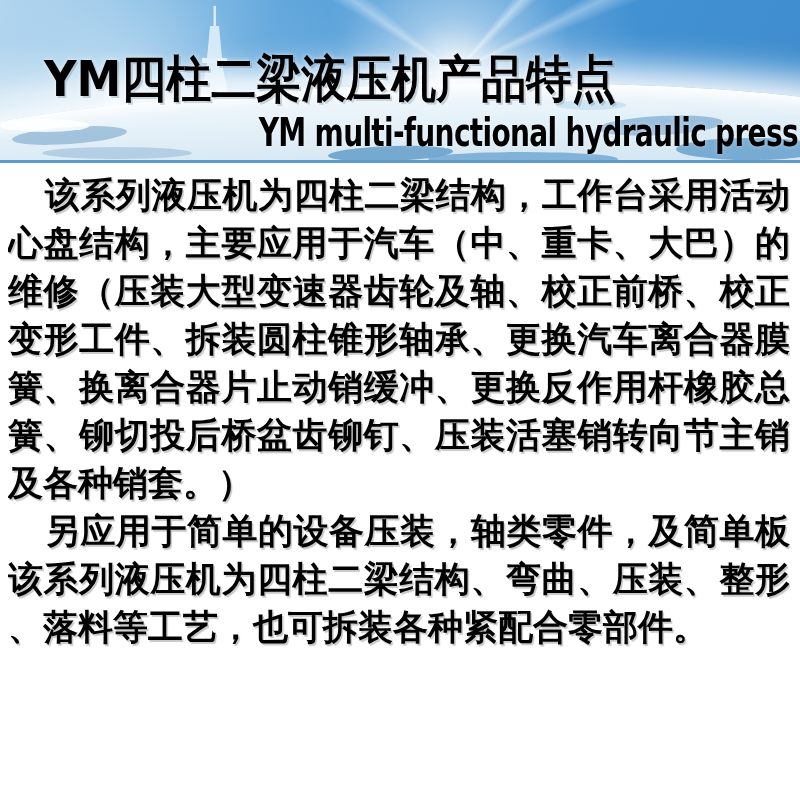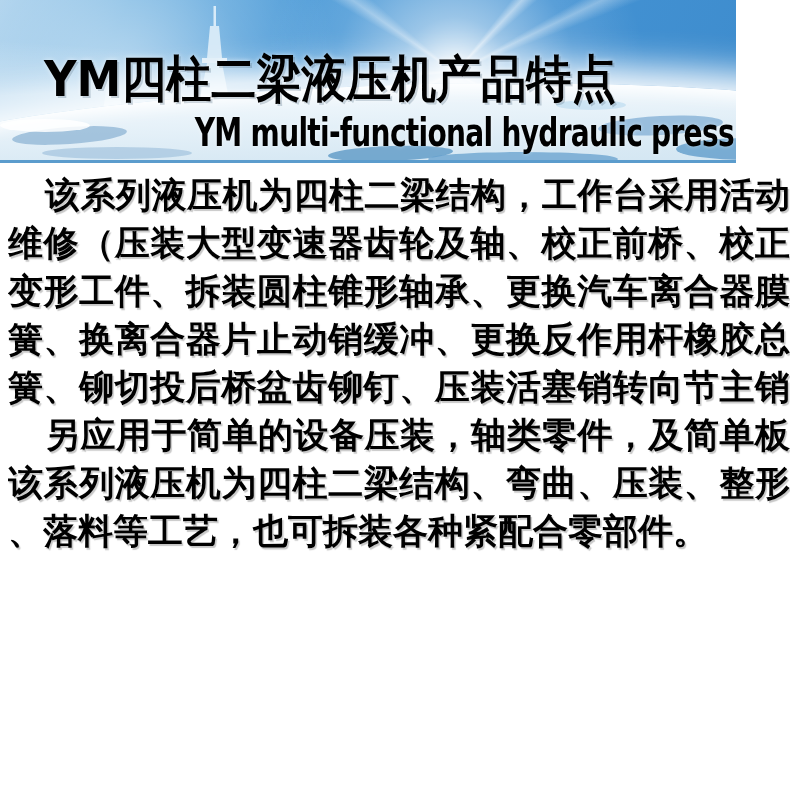--- a/index.html
+++ b/index.html
@@ -3,21 +3,21 @@
 <meta charset="utf-8">
 <style>
   html,body{margin:0;padding:0;}
   body{
     width:800px;height:800px;overflow:hidden;background:#ffffff;
     font-family:"DejaVu Sans","Liberation Sans",sans-serif;
   }
 
   
   .banner{
-    position:relative;width:736px;height:163px;overflow:hidden;
+    position:relative;width:800px;height:163px;overflow:hidden;
     background:linear-gradient(115deg,#a9d0ec 0%,#6fb1e0 16%,#4f9cd8 38%,#4392d3 68%,#3e8ccd 100%);
   }
   .glow-topleft{
     position:absolute;inset:0;
     background:radial-gradient(circle at 120px 85px,rgba(255,255,255,.55),rgba(255,255,255,.15) 130px,transparent 220px);
   }
   .rays{
     position:absolute;inset:0;
     background:
       radial-gradient(circle at 455px 72px,rgba(255,255,255,.95),rgba(255,255,255,.45) 55px,rgba(255,255,255,.12) 120px,transparent 190px),
@@ -116,23 +116,25 @@
   <div class="blob b8"></div>
   <div class="banner-edge"></div>
 
   <h1 class="page-title">YM四柱二梁液压机产品特点</h1>
   <h2 class="page-subtitle">YM multi-functional hydraulic press</h2>
 </div>
 
 <div class="content">
   <div>
     <div class="txt-line ind">该系列液压机为四柱二梁结构，工作台采用活动</div>
+    <div class="txt-line">心盘结构，主要应用于汽车（中、重卡、大巴）的</div>
     <div class="txt-line">维修（压装大型变速器齿轮及轴、校正前桥、校正</div>
     <div class="txt-line">变形工件、拆装圆柱锥形轴承、更换汽车离合器膜</div>
     <div class="txt-line">簧、换离合器片止动销缓冲、更换反作用杆橡胶总成</div>
     <div class="txt-line">簧、铆切投后桥盆齿铆钉、压装活塞销转向节主销</div>
+    <div class="txt-line end">及各种销套。）</div>
   </div>
   <div>
     <div class="txt-line ind">另应用于简单的设备压装，轴类零件，及简单板</div>
     <div class="txt-line">该系列液压机为四柱二梁结构、弯曲、压装、整形</div>
     <div class="txt-line end">、落料等工艺，也可拆装各种紧配合零部件。</div>
   </div>
 </div>
 
 </body></html>

